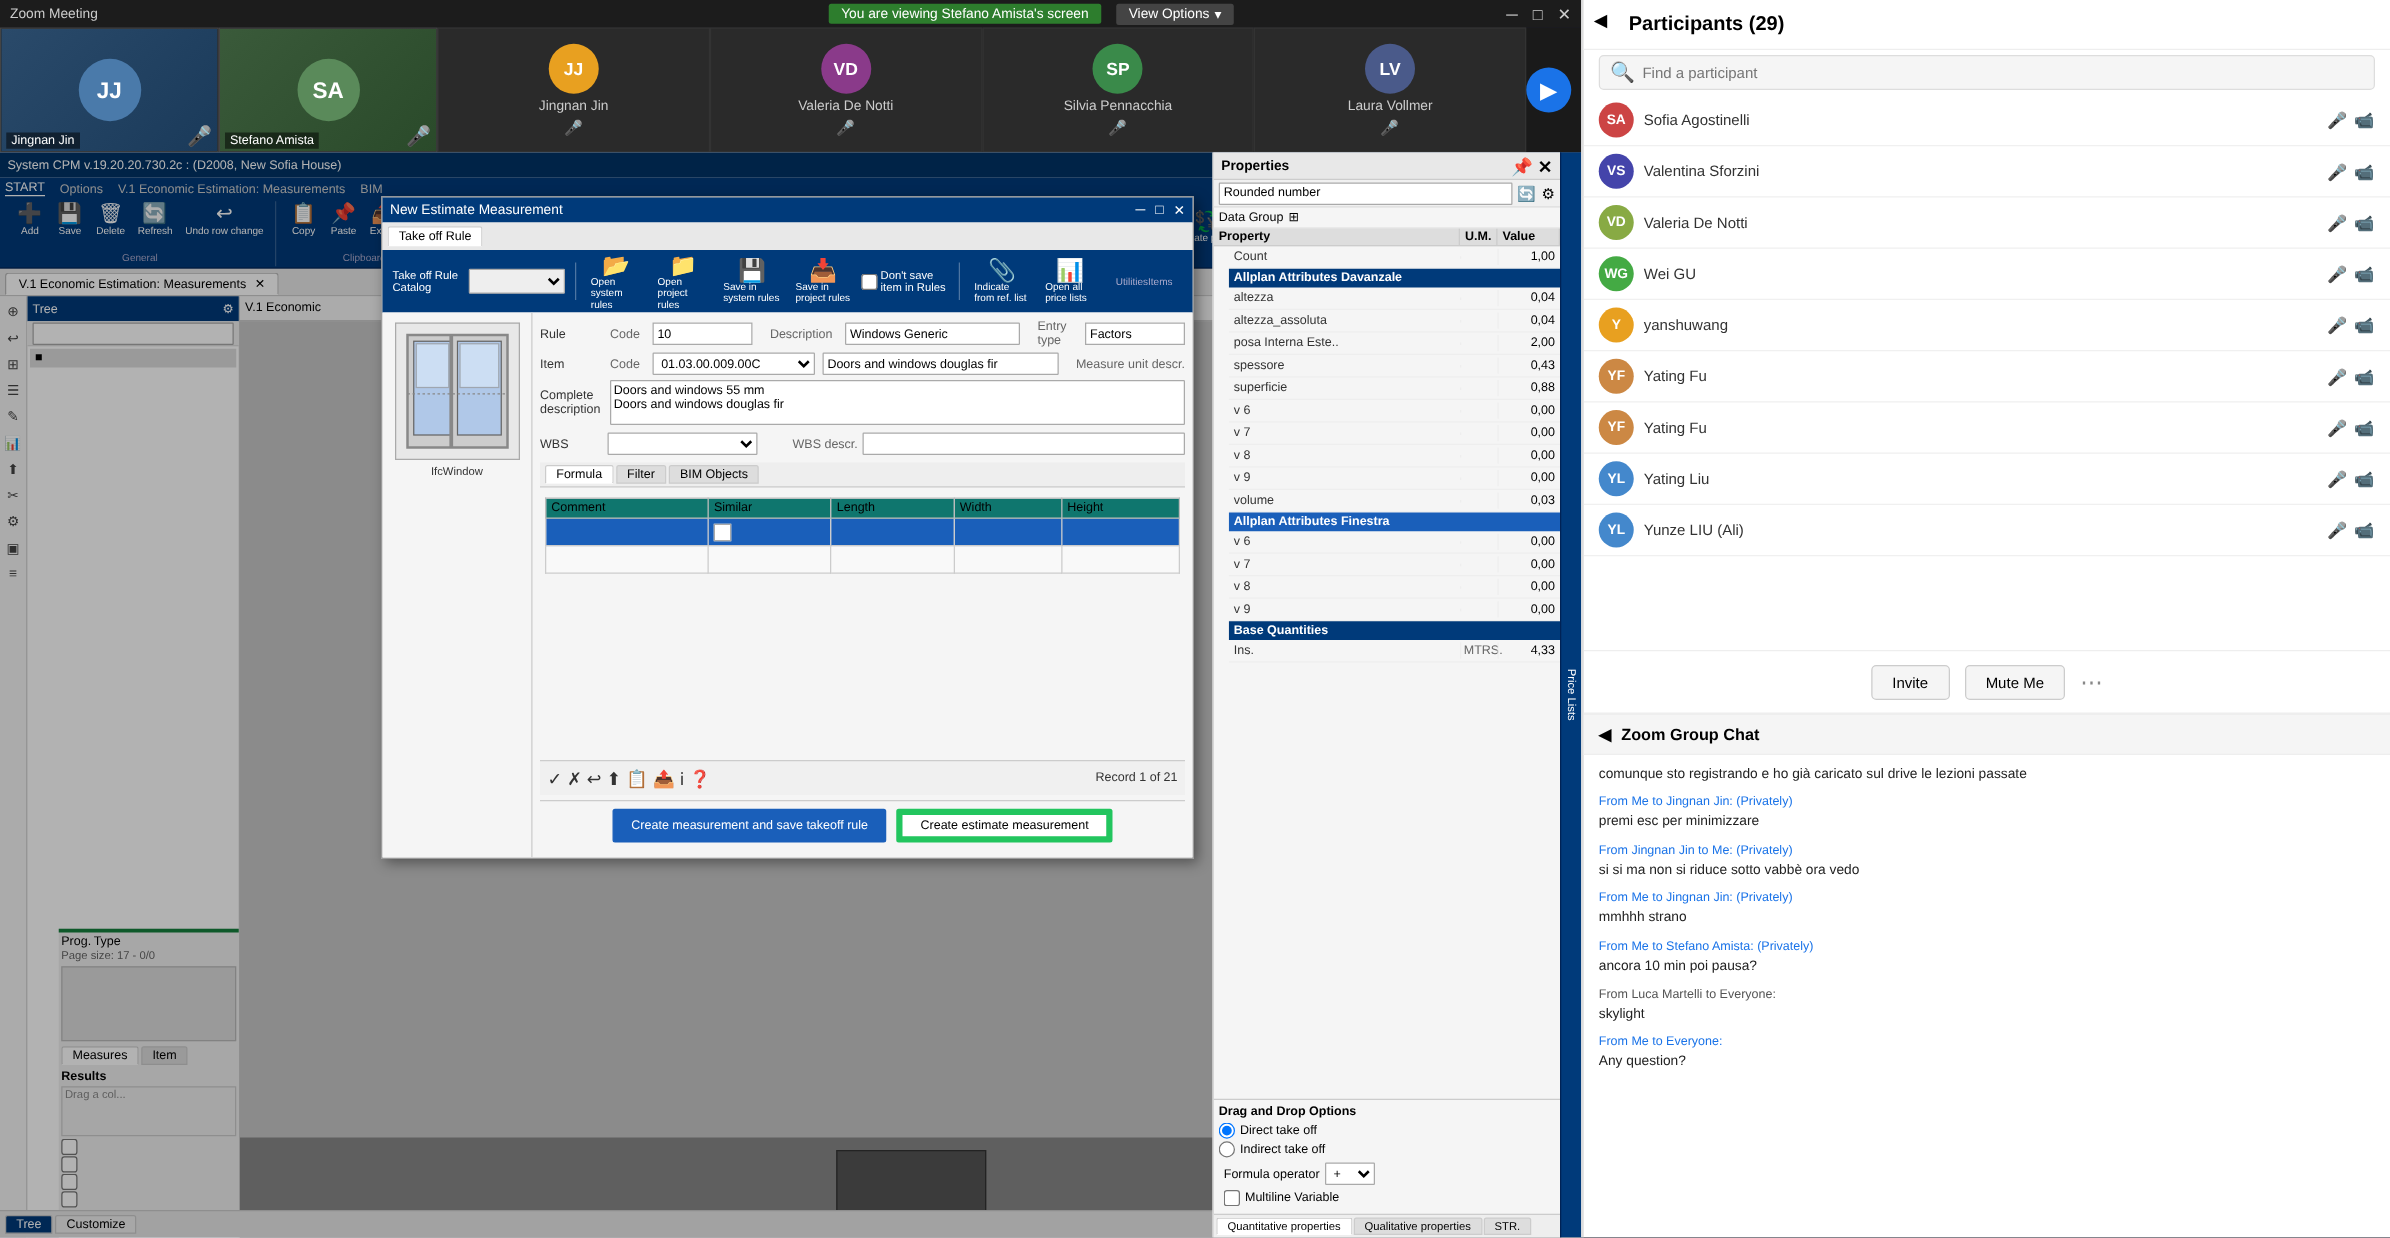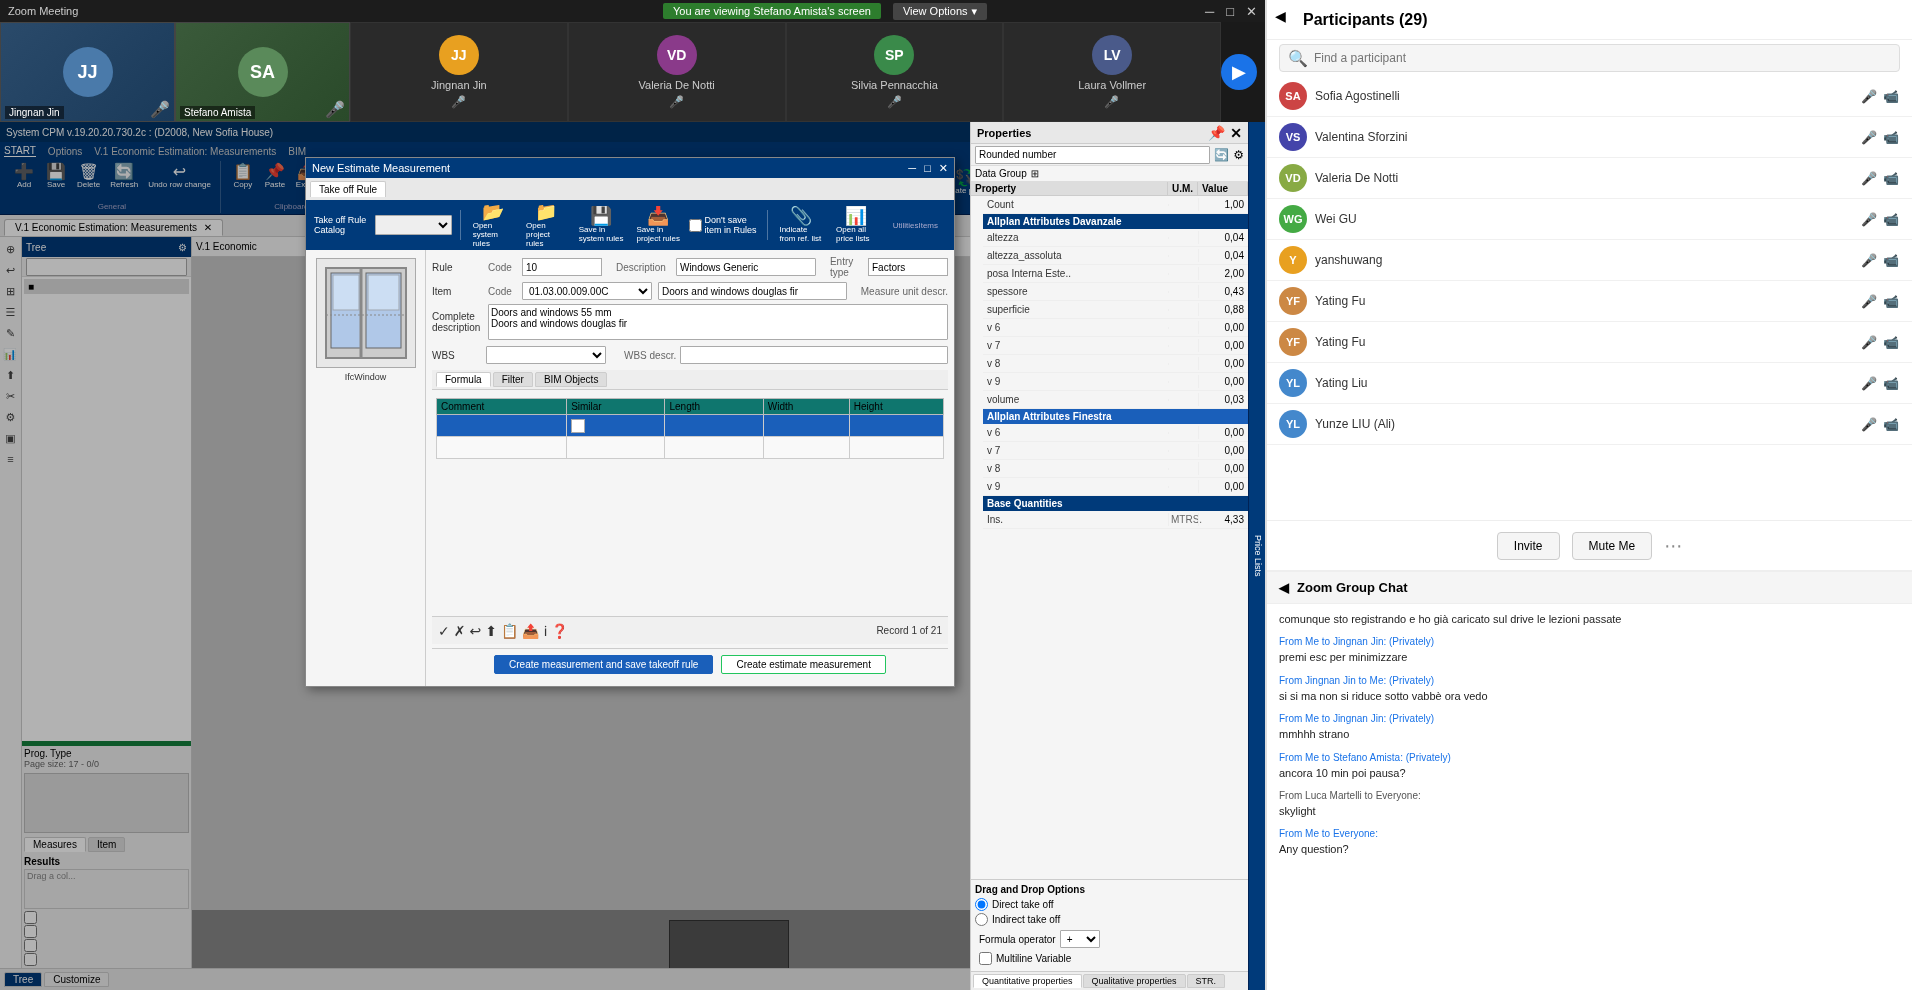--- a/index.html
+++ b/index.html
@@ -234,21 +234,21 @@
       border: 1px solid #ccc; padding: 1px 4px; height: 22px;
     }
     .dialog-table tr.selected td { background: #1a5fba; color: #fff; }
     .dialog-table tr.empty td { background: #f9f9f9; }
 
     
     .dialog-bottom {
       padding: 6px; border-top: 1px solid #ccc; display: flex; justify-content: center; gap: 8px;
     }
     .dialog-btn {
-      padding: 3px 14px; font-size: 10px; cursor: pointer; border: 1px solid #22c55e;
+      padding: 3px 14px; font-size: 10px; cursor: pointer; border: 5px solid #22c55e;
       border-radius: 2px; background: #fff;
     }
     .dialog-btn-primary {
       padding: 3px 14px; font-size: 10px; cursor: pointer; border: 1px solid #1a5fba;
       border-radius: 2px; background: #1a5fba; color: #fff;
     }
 
     
     .wbs-row { display: flex; align-items: center; gap: 4px; font-size: 10px; padding: 2px 0; }
     .wbs-label { width: 50px; color: #333; flex-shrink: 0; }
@@ -613,21 +613,21 @@
         <span>Tree</span>
         <span>⚙</span>
       </div>
       <div class="tree-panel-toolbar">
         <input class="form-input" style="flex: 1 1 0%;" placeholder="">
       </div>
       <div class="tree-body">
         <div style="padding:2px 4px;background:#ddd;margin-bottom:2px;">■</div>
       </div>
 
-      <div style="border-top:5px solid #15803d;padding:2px;font-size:10px;background:#f0f0f0;">
+      <div style="border-top:3px solid #15803d;padding:2px;font-size:10px;background:#f0f0f0;margin-left:25px;">
         <div style="display:flex;gap:2px;align-items:center;font-size:10px;">
           <span>Prog.</span>
           <span>Type</span>
         </div>
         <div style="font-size:9px;color:#666;">Page size: 17 - 0/0</div>
         <div style="height:60px;background:#ddd;margin:4px 0;border:1px solid #bbb;"></div>
         <div style="display:flex;gap:2px;">
           <div class="sub-tab active">Measures</div>
           <div class="sub-tab">Item</div>
         </div>
@@ -782,21 +782,21 @@
 
           <div class="form-row">
             <span class="form-label">Complete description</span>
             <textarea class="desc-textarea" style="">Doors and windows 55 mm
 Doors and windows douglas fir</textarea>
           </div>
 
           <div class="wbs-row">
             <span class="wbs-label">WBS</span>
             <select class="form-select" style="width:120px;"></select>
-            <span style="font-size:10px;color:#666;margin-left:14px;">WBS descr.</span>
+            <span style="font-size:10px;color:#666;margin-left:24px;">WBS descr.</span>
             <input class="form-input" style="flex: 2 1 0%;">
           </div>
 
           <div class="dialog-subtabs">
             <div class="sub-tab active">Formula</div>
             <div class="sub-tab">Filter</div>
             <div class="sub-tab">BIM Objects</div>
           </div>
 
           <div class="dialog-table-area">

